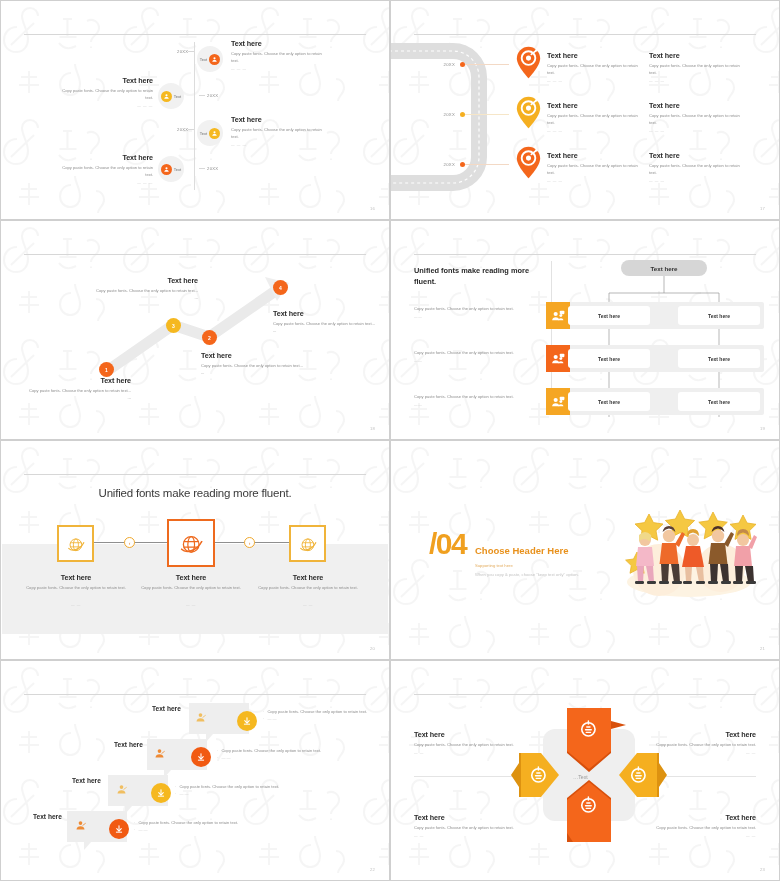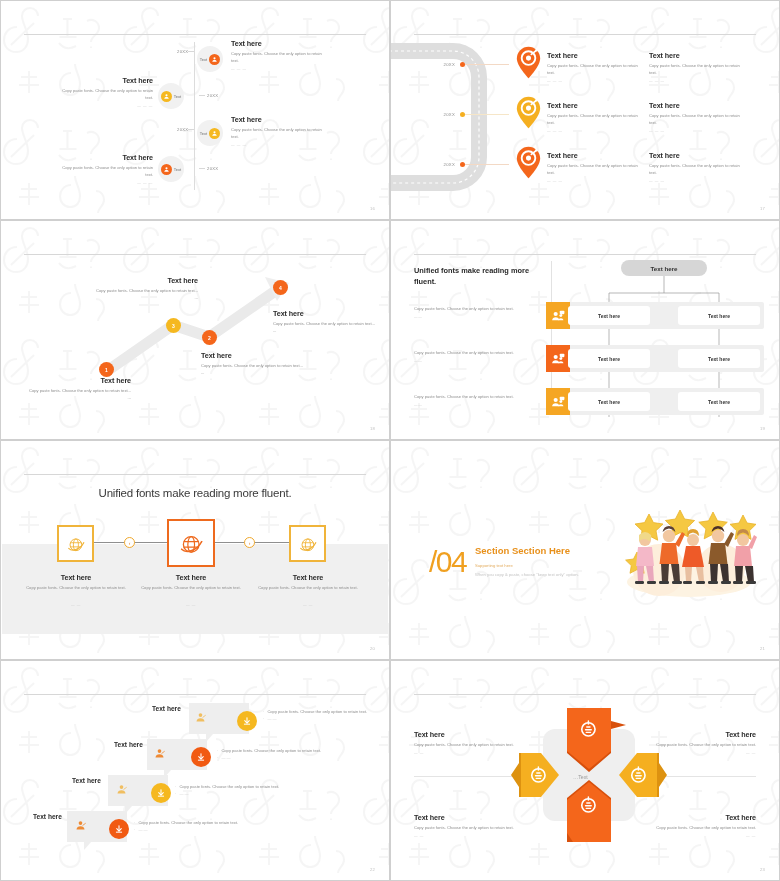--- a/index.html
+++ b/index.html
@@ -522,22 +522,22 @@
 
       <div class="pgnum">20</div>
     </div>
   </div>
 
   <div class="slide">
     <div class="wm"><svg>
           <rect width="100%" height="100%" fill="url(#wmpat)"></rect>
         </svg></div>
     <div class="inner">
-      <div style="position:absolute; left:38px; top:104px; font-size:30px; font-weight:normal; color:#F0A020; letter-spacing:-1.5px;">/04</div>
-      <div style="position:absolute; left:84px; top:104px; font-size:9.5px; font-weight:bold; color:#E8911C;">Section Section Here</div>
+      <div style="position:absolute; left:38px; top:86px; font-size:30px; font-weight:bold; color:#F0A020; letter-spacing:-1.5px;">/04</div>
+      <div style="position:absolute; left:84px; top:104px; font-size:9.5px; font-weight:bold; color:#E8911C;">Choose Header Here</div>
       <div style="position:absolute; left:84px; top:122px; font-size:4.2px; color:#E3AC5E;">Supporting text here</div>
       <div style="position:absolute; left:84px; top:131px; font-size:4.2px; color:#c4c4c4;">When you copy &amp; paste, choose "keep text only" option.</div>
 
       <svg style="position:absolute; left:226px; top:63px;" width="140" height="94">
         <ellipse cx="72" cy="78" rx="62" ry="15" fill="#fdf3e2"></ellipse>
         <circle cx="42" cy="66" r="26" fill="#fdeedb"></circle>
         <circle cx="104" cy="64" r="24" fill="#fdeedb"></circle>
 
         <g fill="#F5C842" stroke="#E8B229" stroke-width=".8">
           <path d="M32 10 l4.4 8.6 9.6 1.4 -7 6.7 1.7 9.5 -8.7-4.5 -8.6 4.5 1.6-9.5 -7-6.7 9.6-1.4 z"></path>

